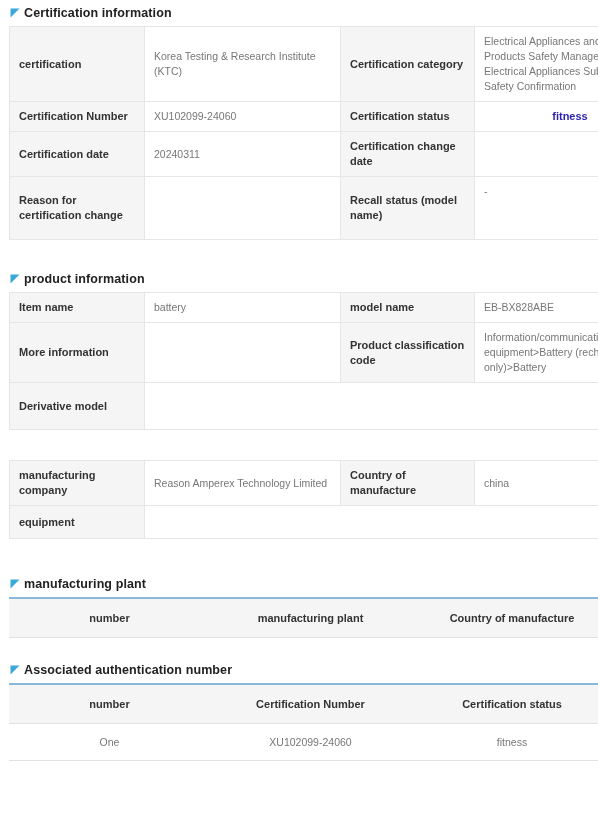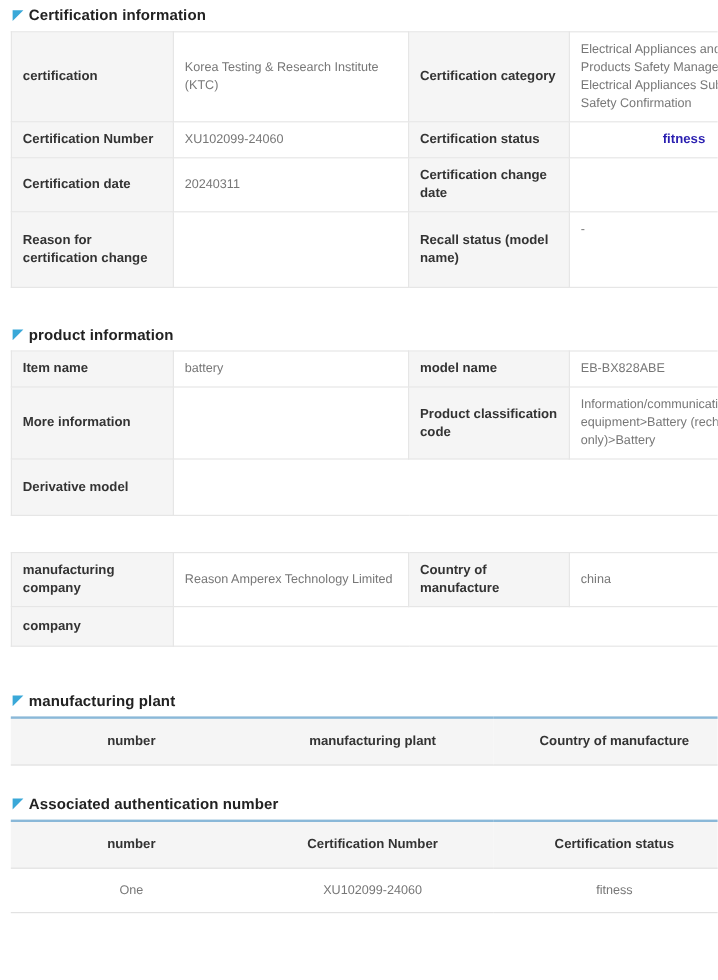--- a/index.html
+++ b/index.html
@@ -201,21 +201,21 @@
 
   <table class="grid-table">
     <tbody>
         <tr>
       <td class="k w-k1" style="height:30px;">manufacturing company</td>
       <td class="v w-v1 cell-multi">Reason Amperex Technology Limited</td>
       <td class="k w-k2">Country of manufacture</td>
       <td class="v w-v2">china</td>
     </tr>
     <tr>
-      <td class="k w-k1" style="height:18px;">company</td>
+      <td class="k w-k1" style="height:18px;">equipment</td>
       <td class="v" colspan="3"></td>
     </tr>
   </tbody>
     </table>
 
   <div class="gap-xl"></div>
 
   <div class="section-head">
     <span class="flag-icon">
       <svg width="10" height="10" viewBox="0 0 10 10" aria-hidden="true">

